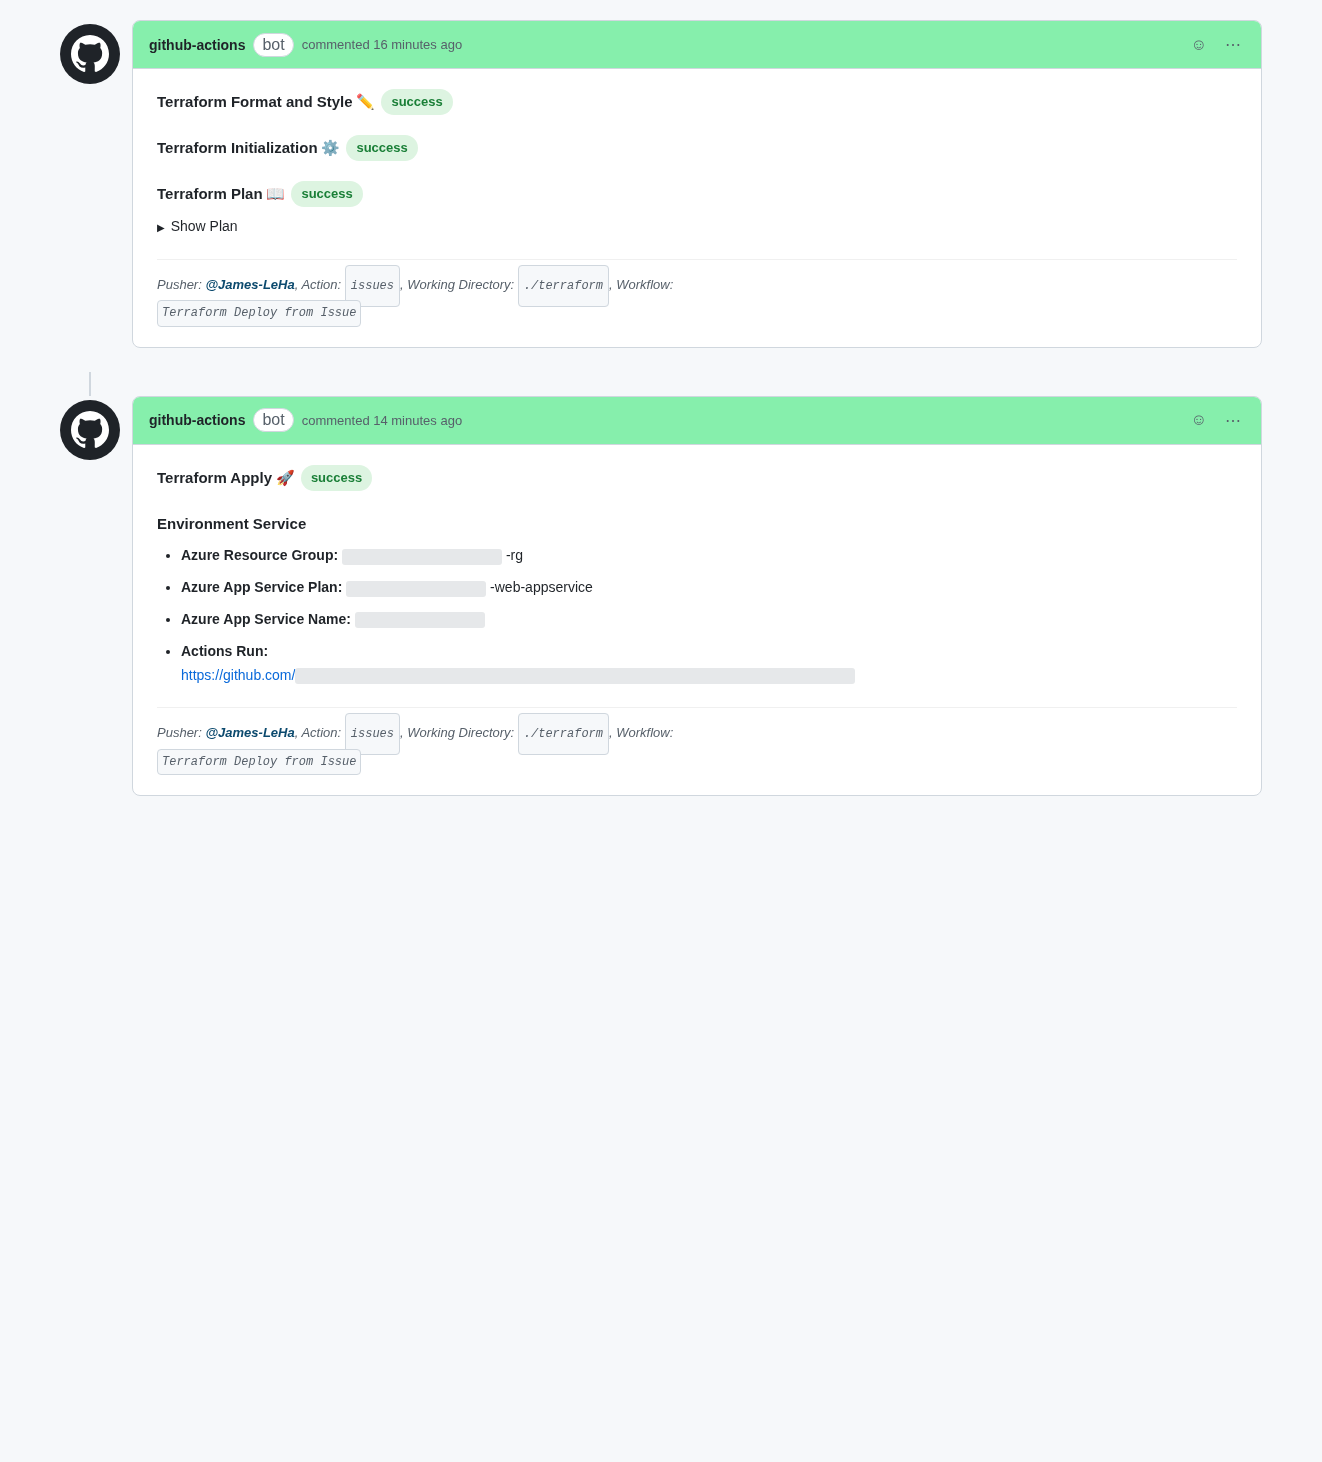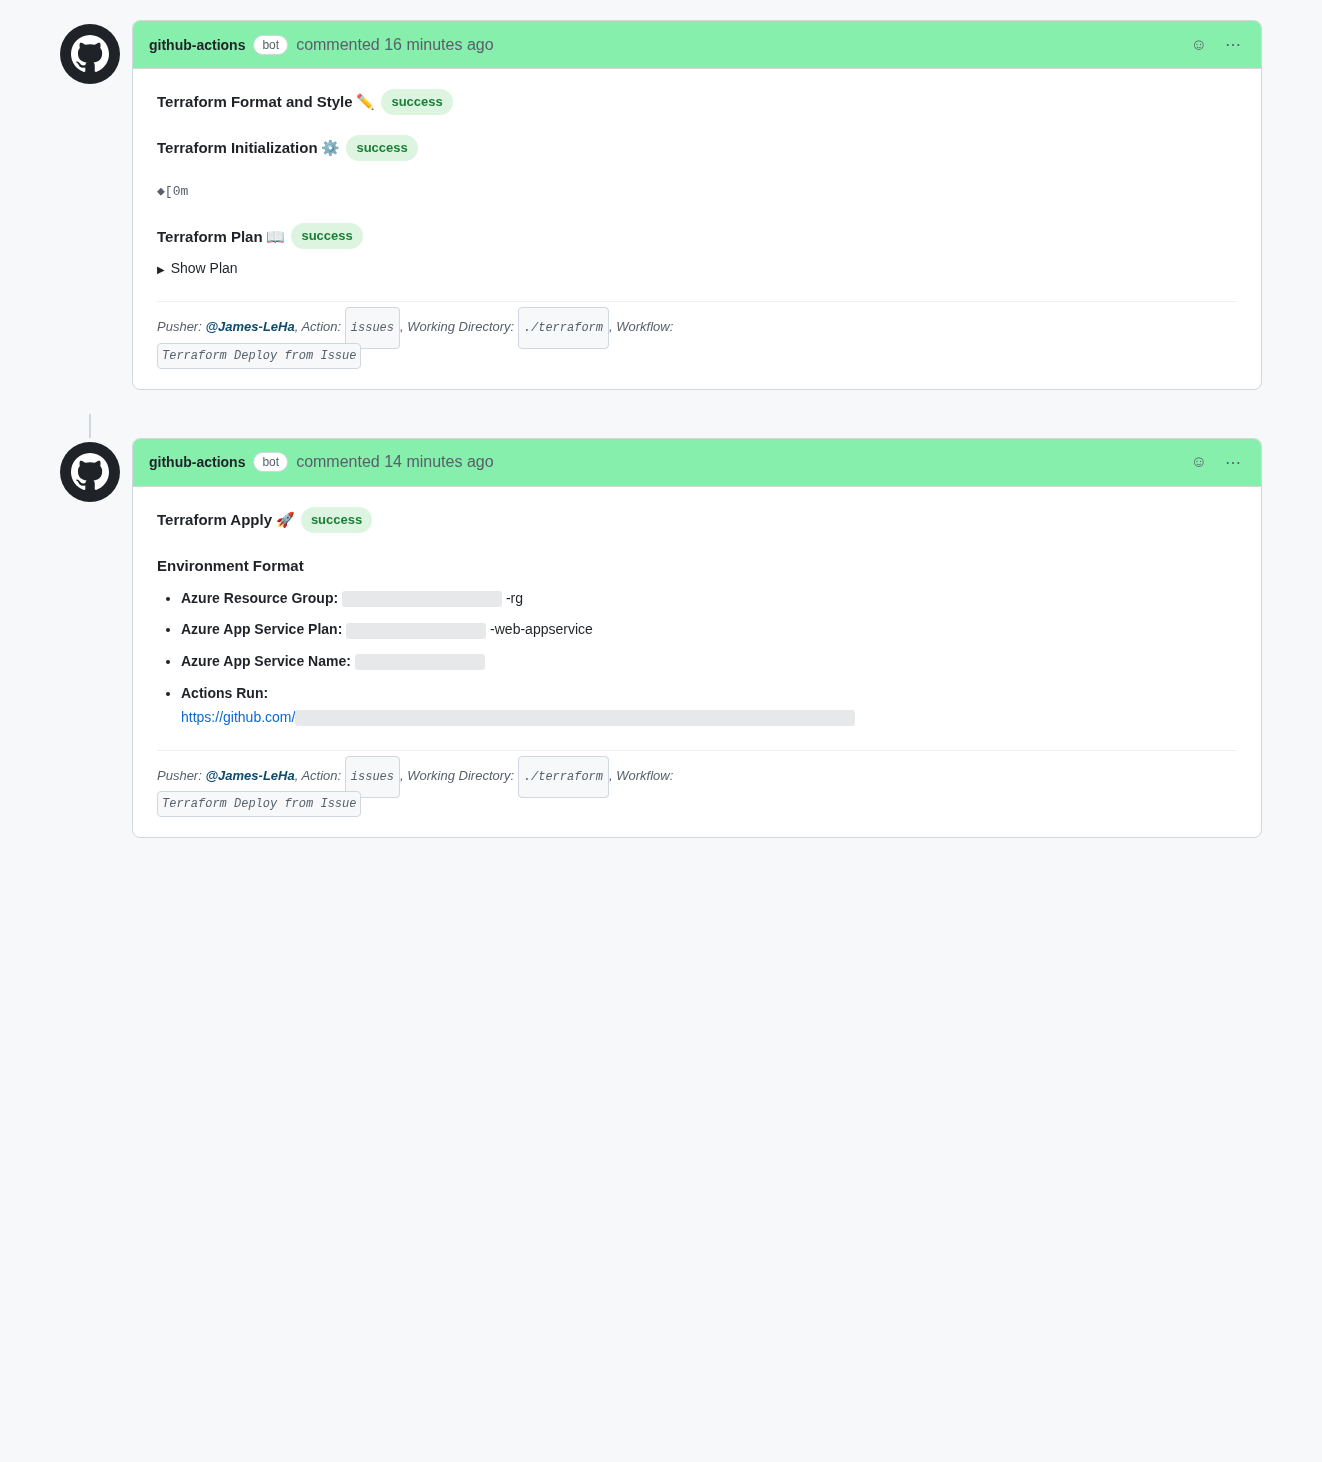--- a/index.html
+++ b/index.html
@@ -65,26 +65,26 @@
       font-weight: 600;
       font-size: 14px;
       color: #1f2328;
     }
 
     .bot-badge {
       background: #ffffff;
       border: 1px solid #d0d7de;
       border-radius: 20px;
       padding: 2px 8px;
-      font-size: 12px;
+      font-size: 16px;
       color: #57606a;
     }
 
     .comment-time {
-      font-size: 16px;
+      font-size: 13px;
       color: #57606a;
     }
 
     .comment-header-right {
       display: flex;
       align-items: center;
       gap: 10px;
       color: #57606a;
     }
 
@@ -257,21 +257,20 @@
       </div>
 
       <div class="comment-section">
         <div class="section-title">
           <span>Terraform Initialization ⚙️</span>
           <span class="success-badge">success</span>
         </div>
       </div>
 
       <div class="comment-section">
-        <div class="mono-text">◆[0m</div>
       </div>
 
       <div class="comment-section">
         <div class="section-title">
           <span>Terraform Plan 📖</span>
           <span class="success-badge">success</span>
         </div>
         <div class="show-plan">
           <span class="arrow">▶</span>
           <span>Show Plan</span>
@@ -318,21 +317,21 @@
     <div class="comment-body">
 
       <div class="comment-section">
         <div class="section-title">
           <span>Terraform Apply 🚀</span>
           <span class="success-badge">success</span>
         </div>
       </div>
 
       <div class="comment-section">
-        <div class="env-summary-title">Environment Format</div>
+        <div class="env-summary-title">Environment Service</div>
         <ul class="env-list">
           <li>
             <strong>Azure Resource Group:</strong>
             <span> </span>
             <span class="redacted redacted-md"></span>
             <span> -rg</span>
           </li>
           <li>
             <strong>Azure App Service Plan:</strong>
             <span> </span>

